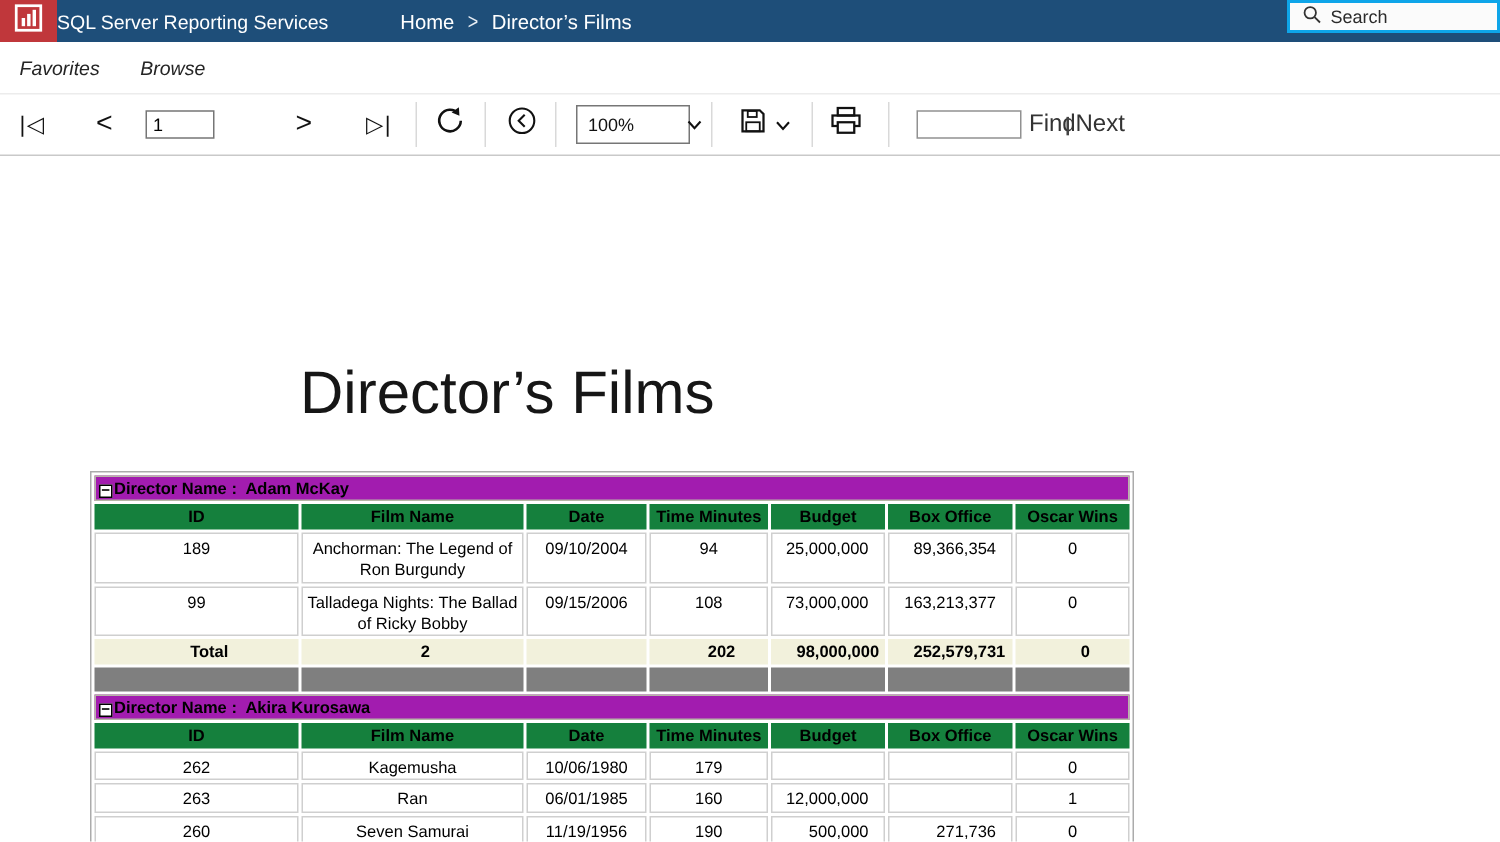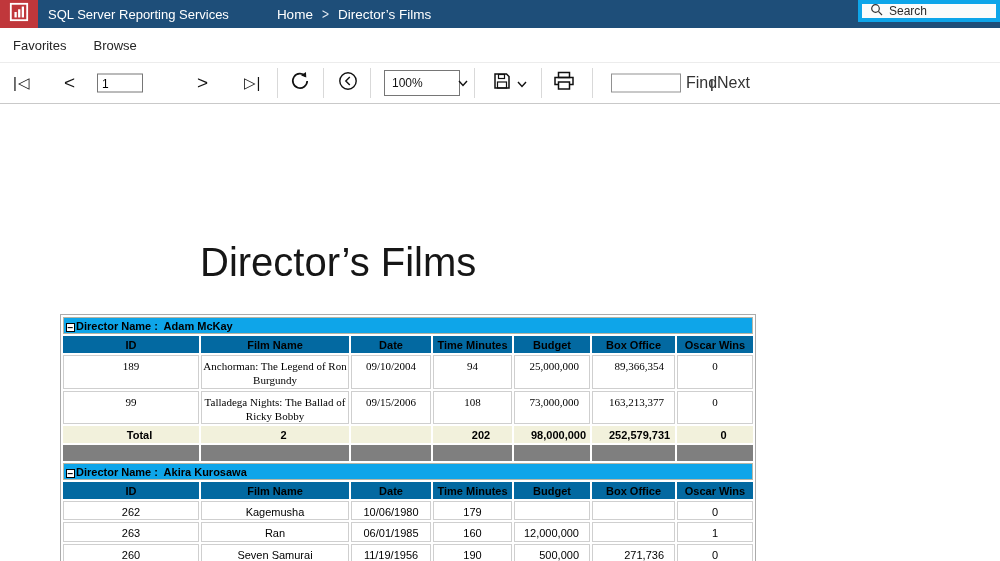--- a/index.html
+++ b/index.html
@@ -2,31 +2,31 @@
 <html><head>
 <meta charset="utf-8">
 <style>
   * { margin:0; padding:0; box-sizing:border-box; }
   html,body { width:1000px; height:561px; overflow:hidden; background:#fff;
               font-family:"Liberation Sans", sans-serif; }
 
   
   .topbar { position:relative; height:28px; background:#1E4E79; display:flex; align-items:center; }
   .logo { width:38px; height:28px; background:#C0373B; display:flex; align-items:center; justify-content:center; flex:0 0 38px; cursor:pointer; }
-  .product { color:#fff; font-size:13px; margin-left:10px; white-space:nowrap; }
+  .product { color:#fff; font-size:13px; white-space:nowrap; }
   .crumbs { display:flex; align-items:center; margin-left:48px; gap:9px; color:#fff; font-size:13.5px; }
   .crumb-chev { font-size:12px; transform:scaleY(1.25); display:inline-block; color:#e8eef5; }
   .searchbox { position:absolute; right:0; top:0; width:142px; height:22px; background:#fbfbfb;
-               border:4px solid #0ea5e9; display:flex; align-items:center; padding-left:8px; gap:6px;
+               border:2px solid #0ea5e9; display:flex; align-items:center; padding-left:8px; gap:6px;
                font-size:12px; color:#2b2b2b; }
 
   
   .tabsrow { height:34px; display:flex; align-items:center; gap:27px; padding-left:13px;
              font-size:13px; color:#252525; background:#fff; }
-  .tab { cursor:pointer; }
+  .tab { cursor:pointer;font-style:italic; }
 
   
   .toolbar { position:relative; height:42px; background:#fff; border-top:1px solid #ececec; border-bottom:1px solid #c9c9c9; }
   .toolbar .abs { position:absolute; top:50%; transform:translateY(-50%); }
   .tdiv { position:absolute; top:5px; bottom:5px; width:1px; background:#d9d9d9; }
   .navglyph { font-size:15px; color:#111; cursor:pointer; letter-spacing:1px; }
   .chev { font-size:19px; font-weight:300; color:#111; cursor:pointer; }
   .pageinput { width:46px; height:19px; border:1px solid #767676; font-size:12px; padding-left:4px; }
   .pageof { font-size:12.5px; color:#222;margin-top:32px; }
   .zoomsel { width:76px; height:26px; border:1px solid #767676; display:flex; align-items:center;
@@ -37,28 +37,28 @@
   .iconbtn { cursor:pointer; display:inline-flex; align-items:center; }
 
   
   .content { position:relative; width:1000px; height:456px; background:#fff; }
   .rtitle { position:absolute; left:200px; top:136px; font-size:40px; font-weight:300; color:#161616; }
   .rtable { position:absolute; left:60px; top:210px; }
 
   table { border-collapse:separate; border-spacing:2px; table-layout:fixed; width:682px;
           background:#fff; border:1px solid #ababab; font-size:11px; color:#000; }
   td,th { padding:0; overflow:hidden; }
-  tr.band td { background:#0ea5e9; height:17px; text-align:left; border:1px solid #b6b6a6;
+  tr.band td { background:#a21caf; height:17px; text-align:left; border:1px solid #b6b6a6;
                white-space:pre; font-weight:bold; padding-left:2px; }
   .pmbox { display:inline-block; width:9px; height:9px; border:1px solid #000; font-size:10px;
            line-height:8px; text-align:center; font-weight:bold; margin-right:1px; vertical-align:-1px;
            cursor:pointer; background:#fff; }
-  tr.green th { background:#0369a1; height:17px; font-weight:bold; font-size:11px; }
+  tr.green th { background:#15803d; height:17px; font-weight:bold; font-size:11px; }
   tr.data td { background:#fff; border:1px solid #cfcfcf; text-align:center; vertical-align:top; padding-top:3px; line-height:1.3; }
-  tr.tall td { height:33px;font-family:Liberation Serif, serif; }
+  tr.tall td { height:33px; }
   tr.short td { height:17px; }
   tr.data td.num, tr.total td.num { text-align:right; padding-right:10px; }
   tr.total td { background:#F2F1DC; font-weight:bold; height:17px; text-align:center;padding-left:17px; }
   tr.gray td { background:#7F7F7F; height:16px; }
 </style>
 </head>
 <body>
 
 <div class="topbar">
   <div class="logo">

